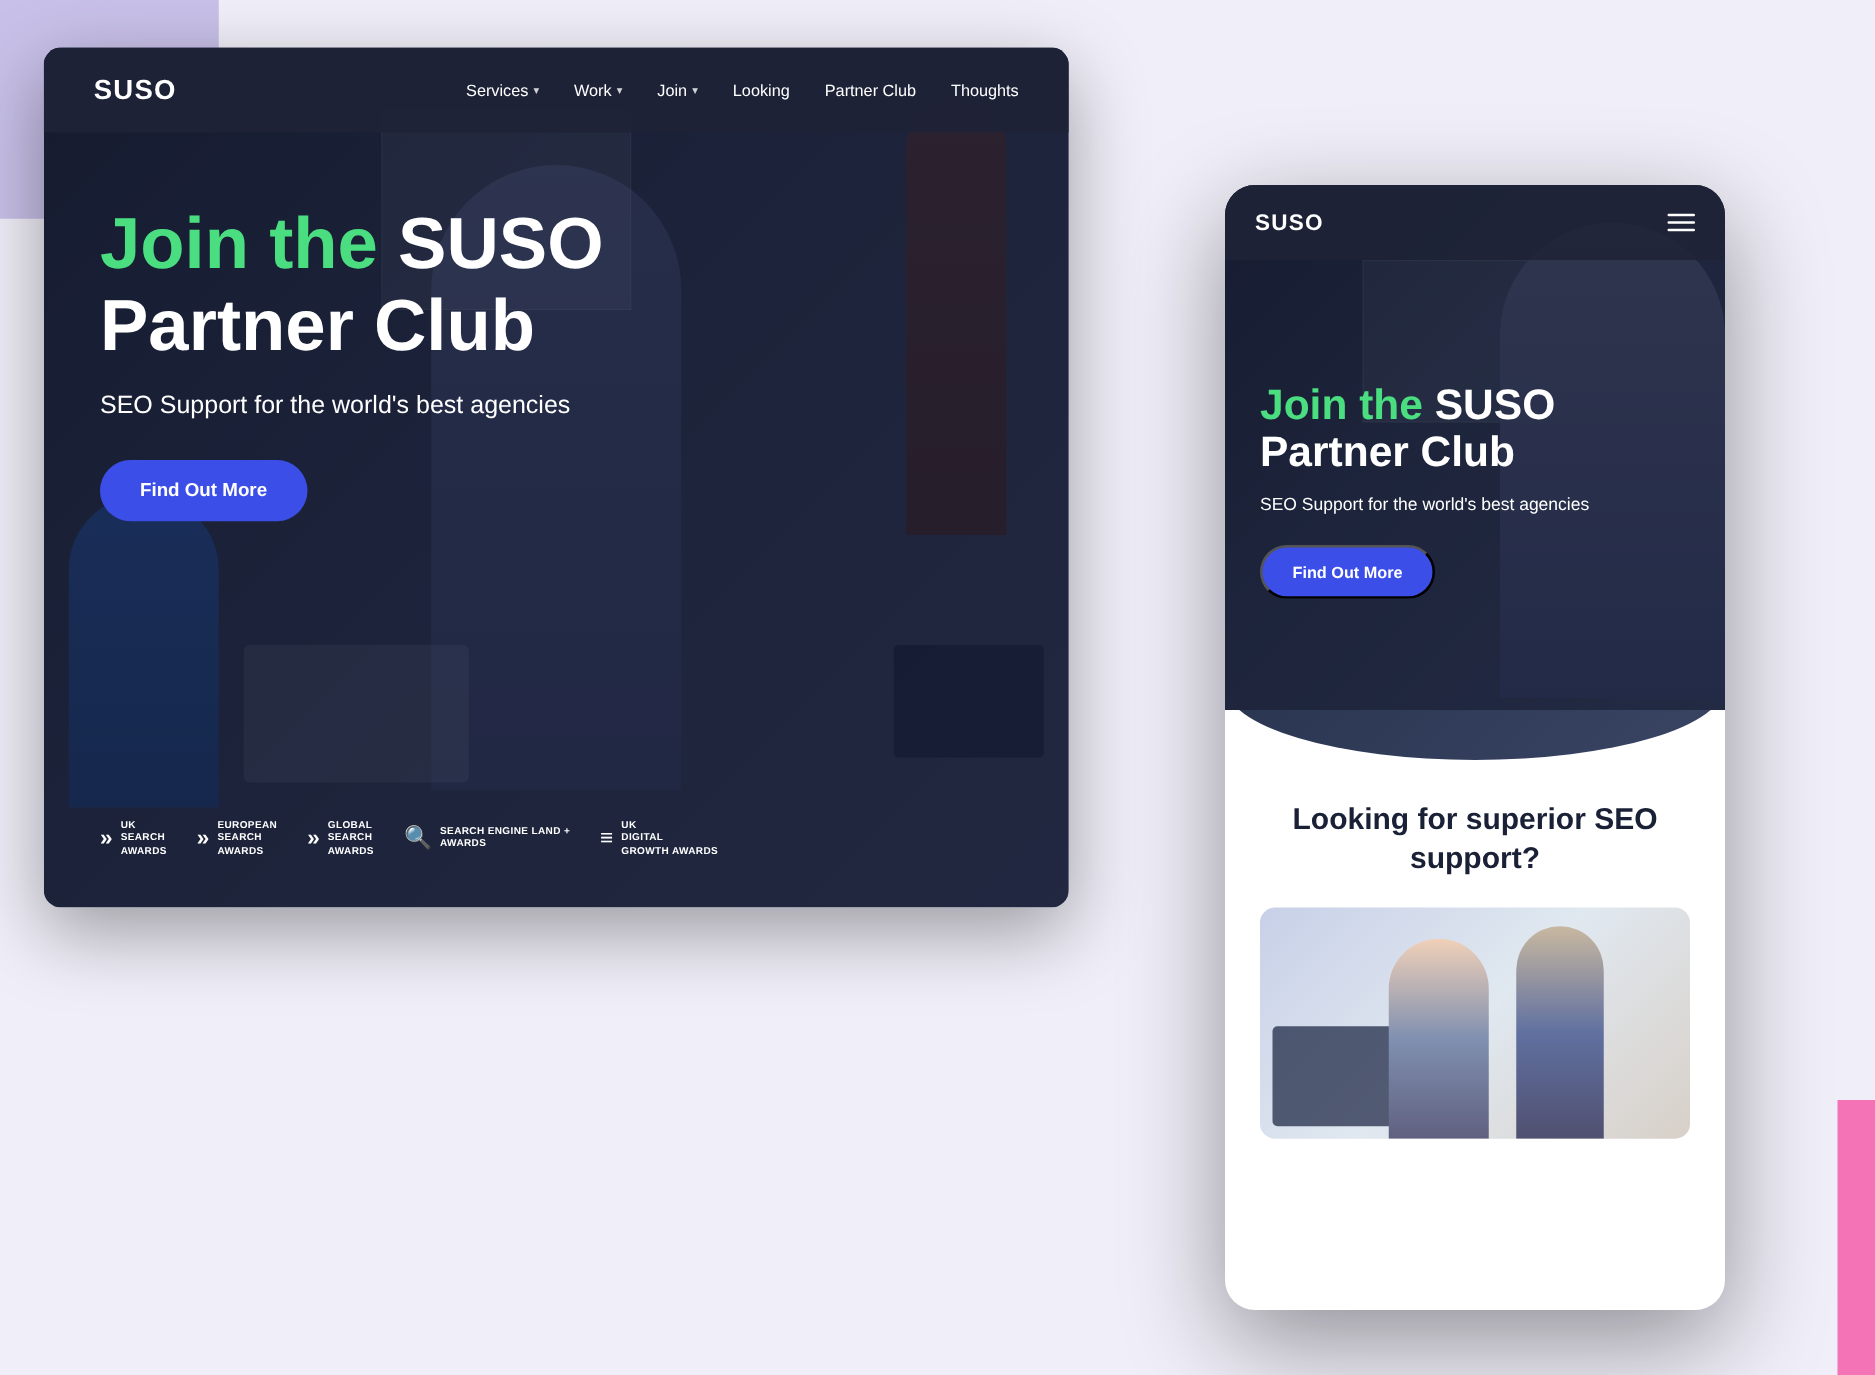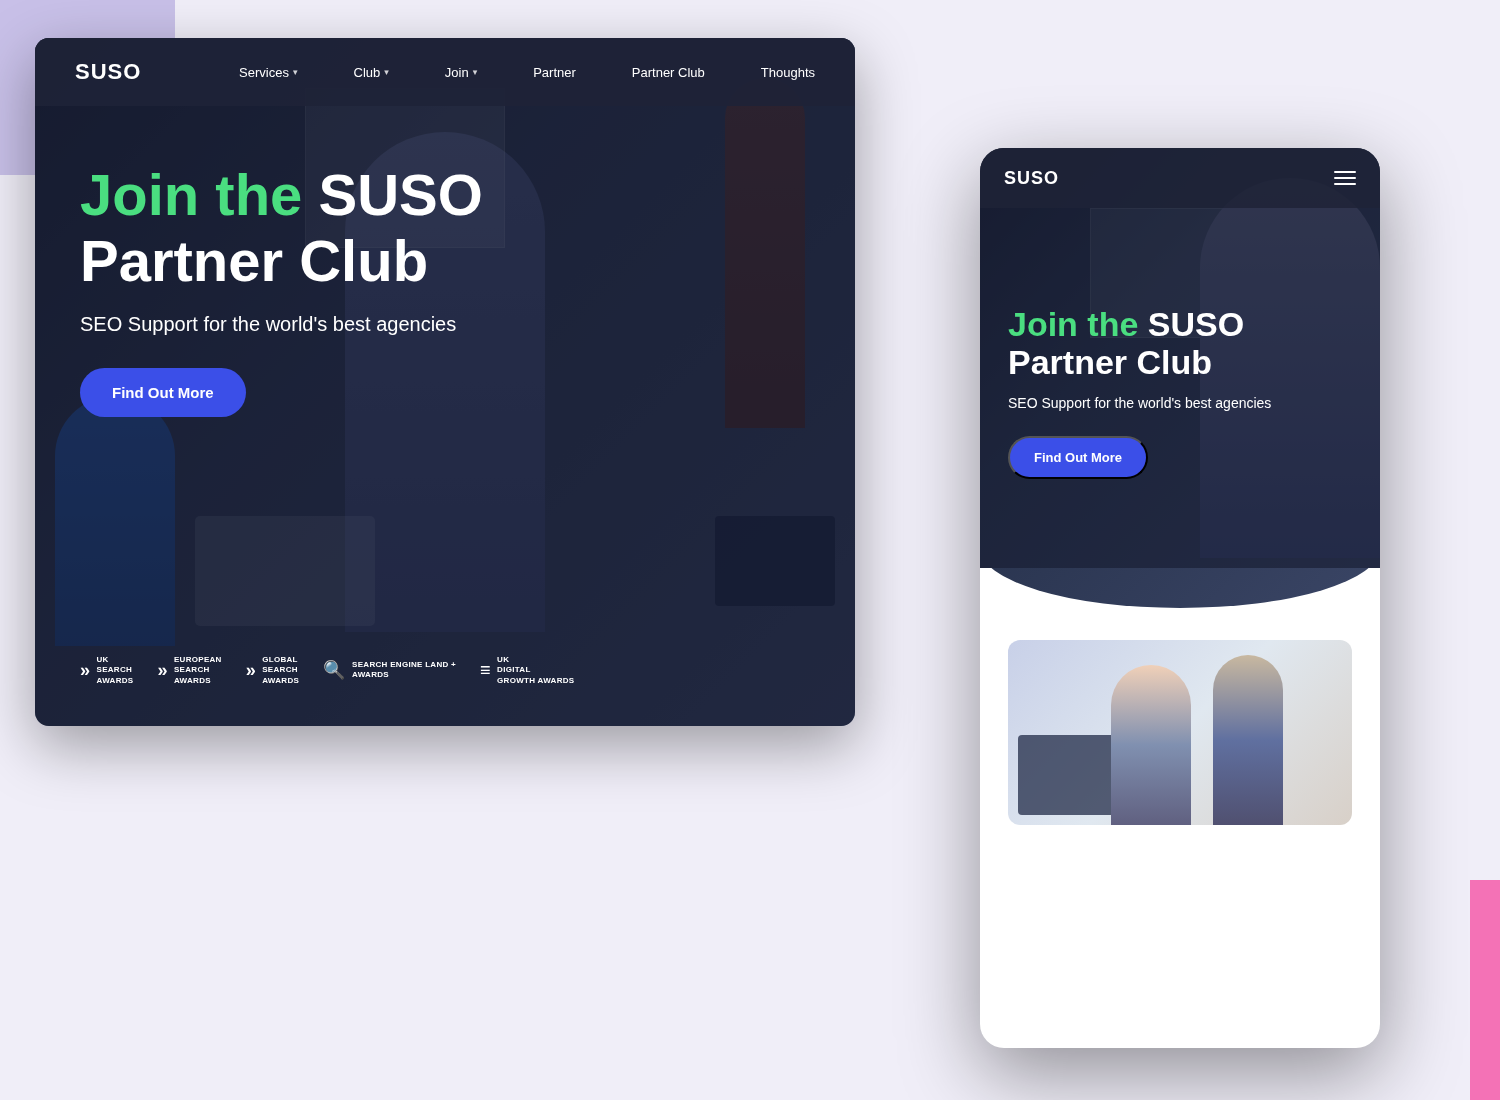--- a/index.html
+++ b/index.html
@@ -74,21 +74,20 @@
 
     .desktop-nav-link {
       color: white;
       font-size: 13px;
       font-weight: 500;
       text-decoration: none;
       display: flex;
       align-items: center;
       gap: 4px;
       cursor: pointer;
-      margin-left: 28px;
     }
 
     .desktop-nav-link .chevron {
       font-size: 9px;
       opacity: 0.8;
     }
 
     
     .desktop-hero {
       position: absolute;
@@ -527,29 +526,29 @@
   </div>
 
   <nav class="desktop-nav">
     <div class="desktop-logo">SUSO</div>
     <div class="desktop-nav-links">
       <a class="desktop-nav-link">
         <span>Services</span>
         <span class="chevron">▾</span>
       </a>
       <a class="desktop-nav-link">
-        <span>Club</span>
+        <span>Work</span>
         <span class="chevron">▾</span>
       </a>
       <a class="desktop-nav-link">
         <span>Join</span>
         <span class="chevron">▾</span>
       </a>
       <a class="desktop-nav-link">
-        <span>Partner</span>
+        <span>Looking</span>
       </a>
       <a class="desktop-nav-link">
         <span>Partner Club</span>
       </a>
       <a class="desktop-nav-link">
         <span>Thoughts</span>
       </a>
     </div>
   </nav>
 
@@ -617,20 +616,21 @@
       </div>
       <div class="mobile-hero-title-line2">Partner Club</div>
       <div class="mobile-hero-subtitle">SEO Support for the world's best agencies</div>
       <button class="mobile-cta-btn">Find Out More</button>
     </div>
   </div>
 
   <div class="wave-divider"></div>
 
   <div class="mobile-content-section">
+    <h2 class="mobile-section-title">Looking for superior SEO support?</h2>
     <div class="mobile-image-placeholder">
       <div class="img-monitor"></div>
       <div class="img-person1"></div>
       <div class="img-person2"></div>
     </div>
   </div>
 
 </div>
 
 </body></html>

